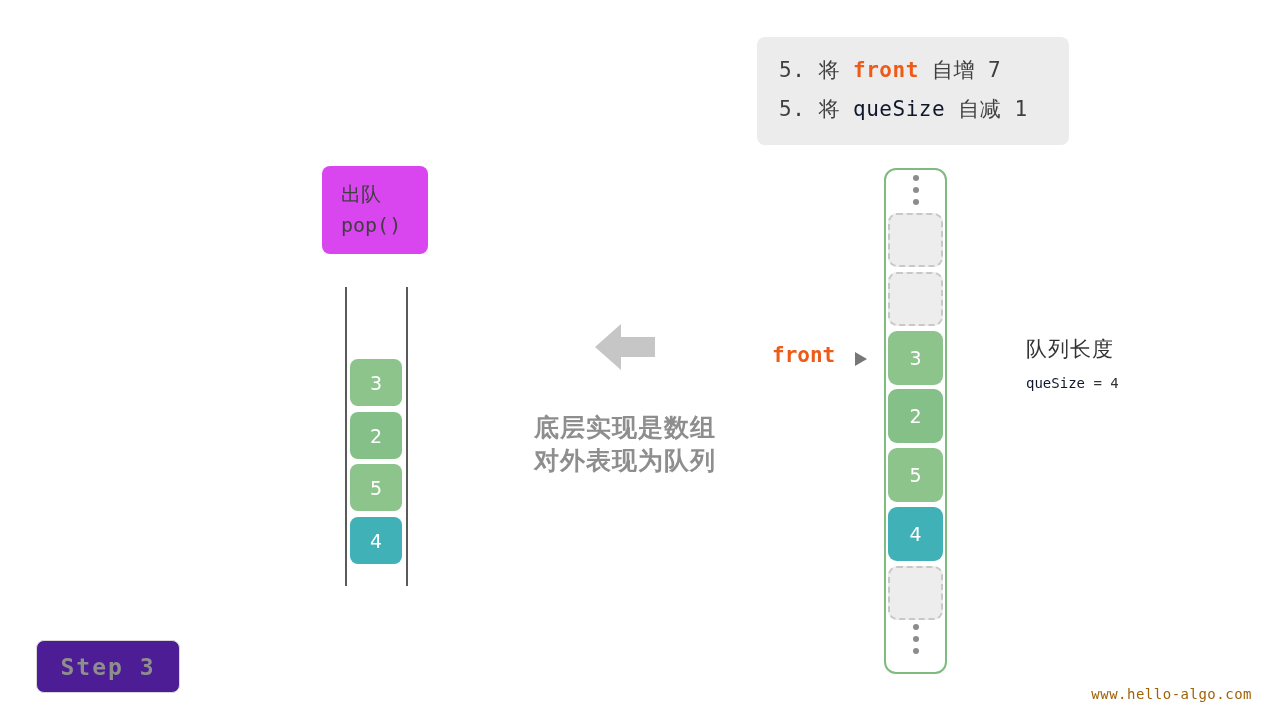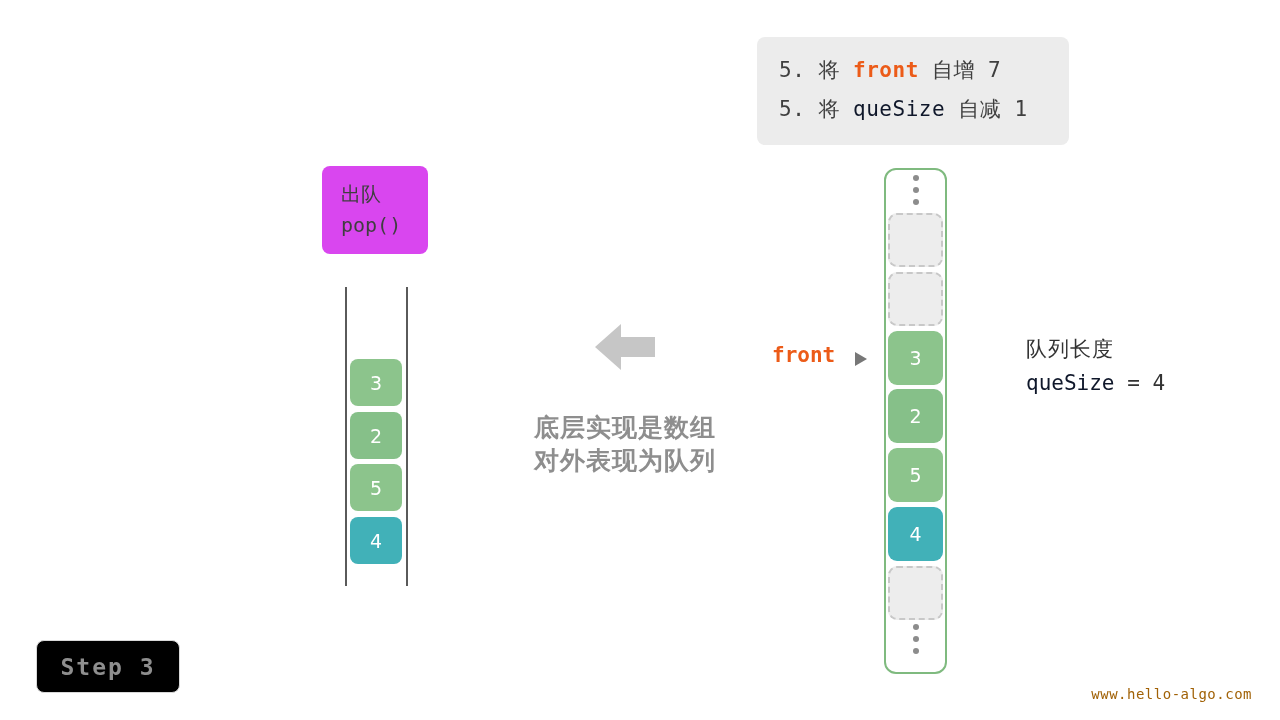--- a/index.html
+++ b/index.html
@@ -198,21 +198,21 @@
   }
   .info-title {
     font-family: "DejaVu Sans", sans-serif;
     font-size: 21px;
     color: #333333;
     line-height: 32px;
     letter-spacing: 1px;
   }
   .info-expr {
     font-family: "DejaVu Sans Mono", monospace;
-    font-size: 21px;
+    font-size: 14px;
     line-height: 36px;
     color: #333333;
     white-space: pre;
   }
 
   
   .step-badge {
     position: absolute;
     left: 36px;
     top: 640px;
@@ -222,21 +222,21 @@
     border-radius: 8px;
     box-sizing: border-box;
     display: flex;
     align-items: center;
     justify-content: center;
     font-family: "DejaVu Sans Mono", monospace;
     font-size: 23px;
     font-weight: bold;
     color: #8e8e8e;
     letter-spacing: 2px;
-    background: #000000;
+    background: #4c1d95;
   }
 
   
   .watermark {
     position: absolute;
     right: 28px;
     bottom: 18px;
     font-family: "DejaVu Sans Mono", monospace;
     font-size: 14px;
     color: #a16207;

